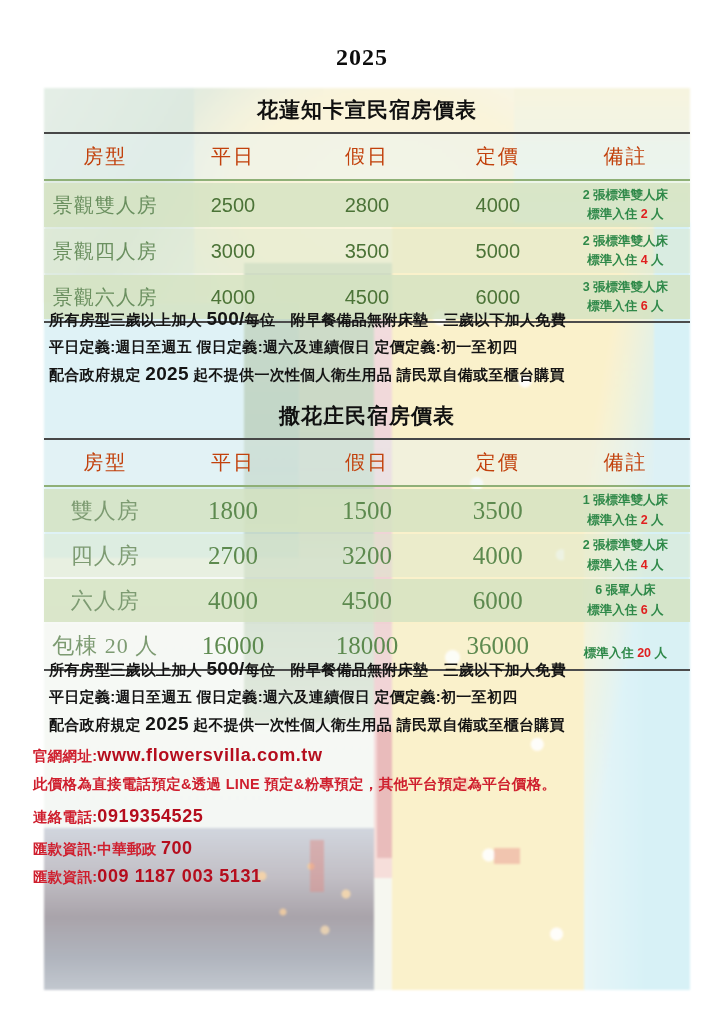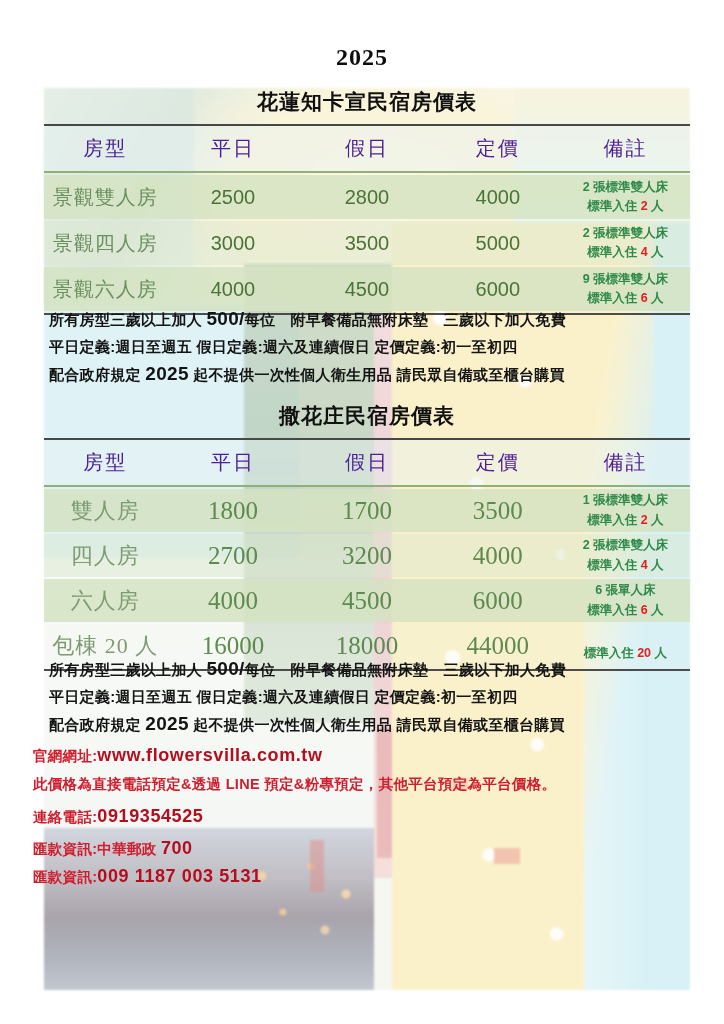--- a/index.html
+++ b/index.html
@@ -55,27 +55,27 @@
   .bg-mark-a{left:266px;top:752px;width:14px;height:52px;background:rgba(205,62,52,.5);}
   .bg-mark-b{left:450px;top:760px;width:26px;height:16px;background:rgba(222,80,66,.5);}
   .bg-mark-c{left:408px;top:690px;width:16px;height:12px;background:rgba(228,92,80,.4);}
   .veil{left:0;top:0;width:646px;height:902px;background:rgba(255,255,255,.42);}
 
   
   .year-title{position:absolute;left:0;top:44px;width:724px;text-align:center;z-index:2;
     font-family:"Liberation Serif",serif;font-weight:bold;font-size:24px;color:#0d0d0d;letter-spacing:1px;}
 
   .ptable{position:absolute;left:44px;width:646px;z-index:2;}
-  .t1{top:80px;} .t2{top:394px;}
+  .t1{top:88px;} .t2{top:394px;}
   .t-title{height:44px;display:flex;align-items:center;justify-content:center;
     font-size:21px;font-weight:bold;color:#101010;letter-spacing:1px;}
   .t-head{display:grid;grid-template-columns:19% 20.5% 21% 19.5% 20%;height:45px;align-items:center;
     border-top:2px solid #474747;border-bottom:2px solid #8fb077;
     background:rgba(230,243,245,.40);
-    text-align:center;font-family:"Liberation Serif",serif;font-size:20px;color:#4c1d95;letter-spacing:2px;}
+    text-align:center;font-family:"Liberation Serif",serif;font-size:20px;color:#c2410c;letter-spacing:2px;}
   .t-row{display:grid;grid-template-columns:19% 20.5% 21% 19.5% 20%;align-items:center;
     text-align:center;margin-top:2px;}
   .t1 .t-row{height:44px;} .t2 .t-row{height:43px;}
   .band-a{background:rgba(213,227,194,.85);}
   .band-b{background:rgba(219,231,204,.50);}
   .band-x{background:rgba(240,243,232,.12);}
   .t-end{height:0;border-top:2px solid #4c4c4c;margin-top:2px;}
 
   .c-type{font-family:"Liberation Serif",serif;color:#6b9060;font-size:20px;letter-spacing:1px;}
   .t2 .c-type{font-size:22px;color:#7d9b72;}
@@ -158,21 +158,21 @@
         <span>標準入住 </span><span class="rednum">4</span><span> 人</span>
       </div>
     </div>
 
     <div class="t-row band-a">
       <div class="c-type">景觀六人房</div>
       <div class="c-price1">4000</div>
       <div class="c-price1">4500</div>
       <div class="c-price1">6000</div>
       <div class="c-note">
-        <span>9 張標準雙人床</span><br>
+        <span>3 張標準雙人床</span><br>
         <span>標準入住 </span><span class="rednum">6</span><span> 人</span>
       </div>
     </div>
     <div class="t-end"></div>
   </div>
 
   <div class="notes n1">
     <div class="note-line">
       <span>所有房型三歲以上加人 </span><span class="note-big">500/</span><span>每位　附早餐備品無附床墊　三歲以下加人免費</span>
     </div>
@@ -188,21 +188,21 @@
       <div>房型</div>
       <div>平日</div>
       <div>假日</div>
       <div>定價</div>
       <div>備註</div>
     </div>
 
     <div class="t-row band-a">
       <div class="c-type">雙人房</div>
       <div class="c-price2">1800</div>
-      <div class="c-price2">1700</div>
+      <div class="c-price2">1500</div>
       <div class="c-price2">3500</div>
       <div class="c-note">
         <span>1 張標準雙人床</span><br>
         <span>標準入住 </span><span class="rednum">2</span><span> 人</span>
       </div>
     </div>
 
     <div class="t-row band-b">
       <div class="c-type">四人房</div>
       <div class="c-price2">2700</div>
@@ -222,21 +222,21 @@
       <div class="c-note">
         <span>6 張單人床</span><br>
         <span>標準入住 </span><span class="rednum">6</span><span> 人</span>
       </div>
     </div>
 
     <div class="t-row band-x">
       <div class="c-type">包棟 20 人</div>
       <div class="c-price2">16000</div>
       <div class="c-price2">18000</div>
-      <div class="c-price2">44000</div>
+      <div class="c-price2">36000</div>
       <div class="c-note low">
         <span>標準入住 </span><span class="rednum">20</span><span> 人</span>
       </div>
     </div>
     <div class="t-end"></div>
   </div>
 
   <div class="notes n2">
     <div class="note-line">
       <span>所有房型三歲以上加人 </span><span class="note-big">500/</span><span>每位　附早餐備品無附床墊　三歲以下加人免費</span>

